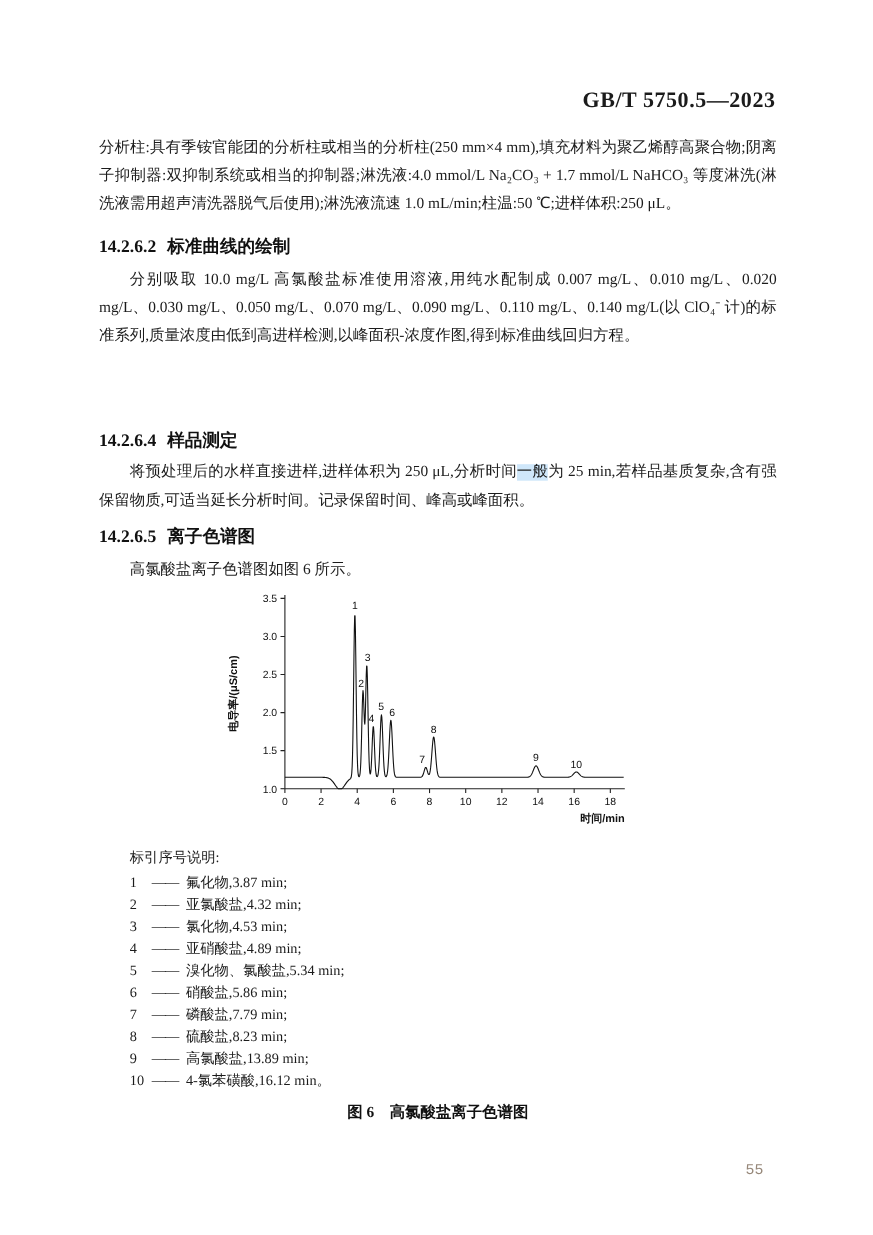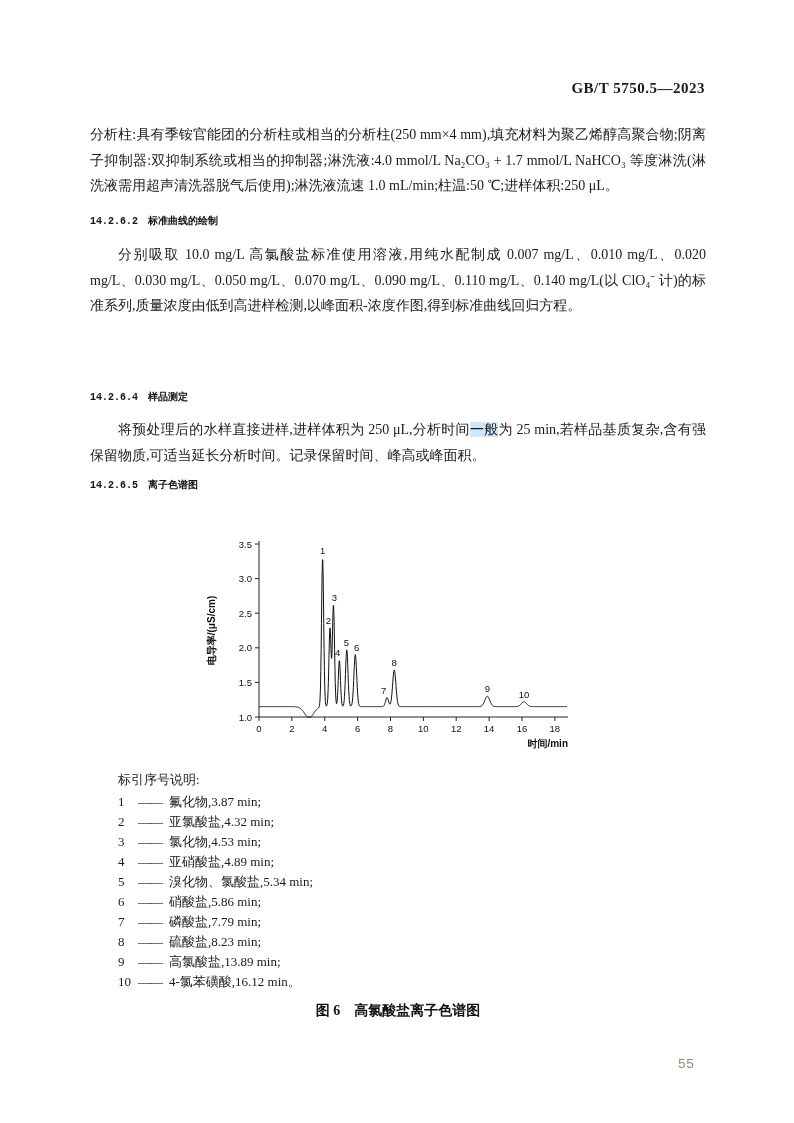--- a/index.html
+++ b/index.html
@@ -2,31 +2,31 @@
 <html><head>
 <meta charset="utf-8">
 <style>
   html,body{margin:0;padding:0;}
   body{
     width:794px;height:1123px;background:#ffffff;position:relative;overflow:hidden;
     font-family:"Liberation Serif", serif;color:#1b1b1b;
   }
   .doc-number{
     position:absolute;top:80px;right:89px;
-    font-size:15px;font-weight:bold;letter-spacing:.5px;
+    font-size:20px;font-weight:bold;letter-spacing:.5px;
   }
   .content{position:absolute;left:90px;top:0;width:616px;height:100%;}
   .content > *{position:absolute;left:0;width:616px;}
   p.body{
     margin:0;font-size:14px;line-height:25.5px;text-align:justify;
   }
   p.indent{text-indent:2em;}
   h3.heading{
-    margin:0;font-family:Liberation Mono, monospace;
-    font-size:10px;font-weight:bold;color:#111;
+    margin:0;font-family:Liberation Serif, serif;
+    font-size:16px;font-weight:bold;color:#111;
   }
   .sec-title{margin-left:10px;}
   .highlight{background:#cfe7fa;margin-top:16px;}
   .chart-block{left:112px;width:390px;}
   #chrom text{font-family:"Liberation Sans", sans-serif;}
   .legend{left:28px;width:560px;font-size:13px;}
   .legend-title{line-height:20px;margin-bottom:2px;}
   .legend-row{display:flex;line-height:20px;}
   .legend-num{width:20px;flex:0 0 20px;}
   .legend-dash{margin-right:7px;letter-spacing:-1px;}
@@ -58,20 +58,21 @@
 
 
     <h3 class="heading" style="top:390px">
       <span>14.2.6.4</span><span class="sec-title">样品测定</span>
     </h3>
     <p class="body indent" style="top:417px"><span>将预处理后的水样直接进样,进样体积为 250 μL,分析时间</span><span class="highlight">一般</span><span>为 25 min,若样品基质复杂,含有强保留物质,可适当延长分析时间。记录保留时间、峰高或峰面积。</span></p>
 
     <h3 class="heading" style="top:478px">
       <span>14.2.6.5</span><span class="sec-title">离子色谱图</span>
     </h3>
+    <p class="body indent" style="top:506px">高氯酸盐离子色谱图如图 6 所示。</p>
 
     <div class="chart-block" style="top:532px">
       <svg id="chrom" width="390" height="228">
           <line x1="57" y1="9" x2="57" y2="185" stroke="#222" stroke-width="1"></line>
           <line x1="57" y1="185" x2="366" y2="185" stroke="#222" stroke-width="1"></line>
           <line x1="53" y1="185" x2="57" y2="185" stroke="#222" stroke-width="1"></line>
           <text x="50" y="188.5" text-anchor="end" font-size="9.5" fill="#111">1.0</text>
           <line x1="53" y1="150.4" x2="57" y2="150.4" stroke="#222" stroke-width="1"></line>
           <text x="50" y="153.9" text-anchor="end" font-size="9.5" fill="#111">1.5</text>
           <line x1="53" y1="115.8" x2="57" y2="115.8" stroke="#222" stroke-width="1"></line>

